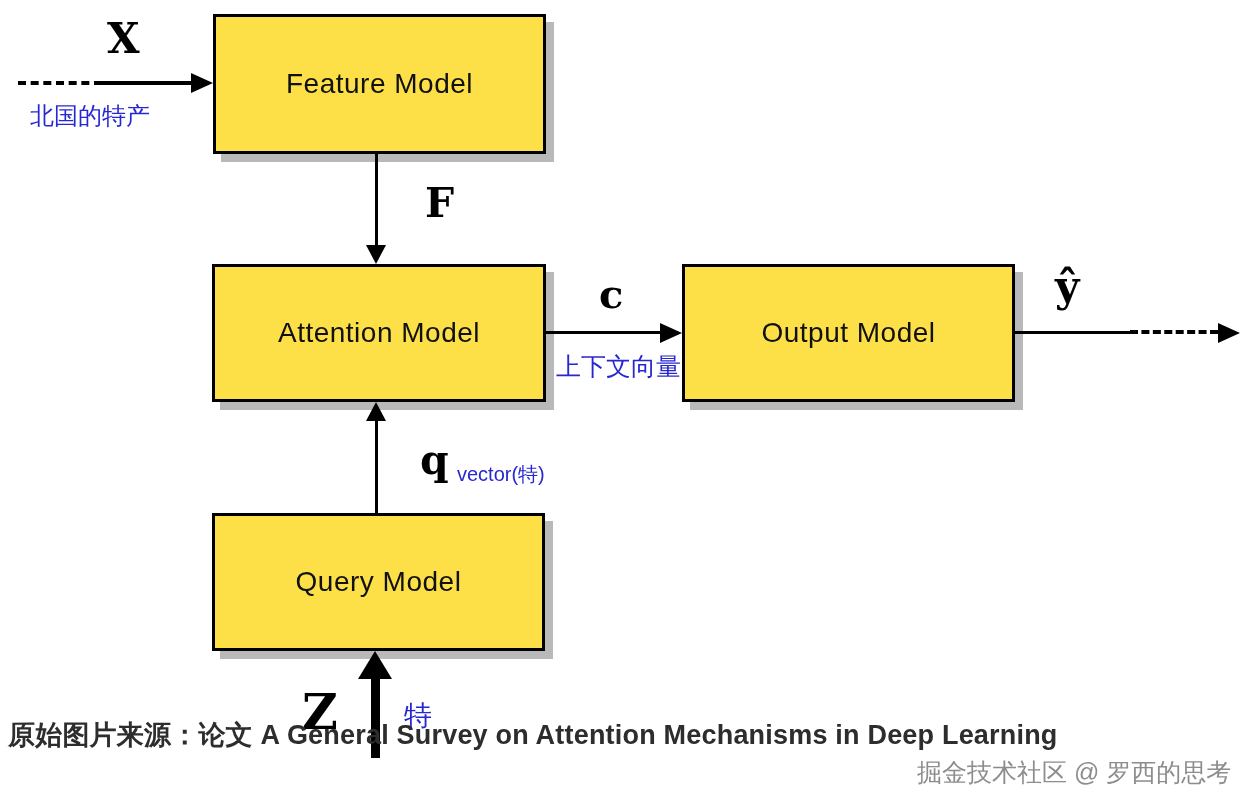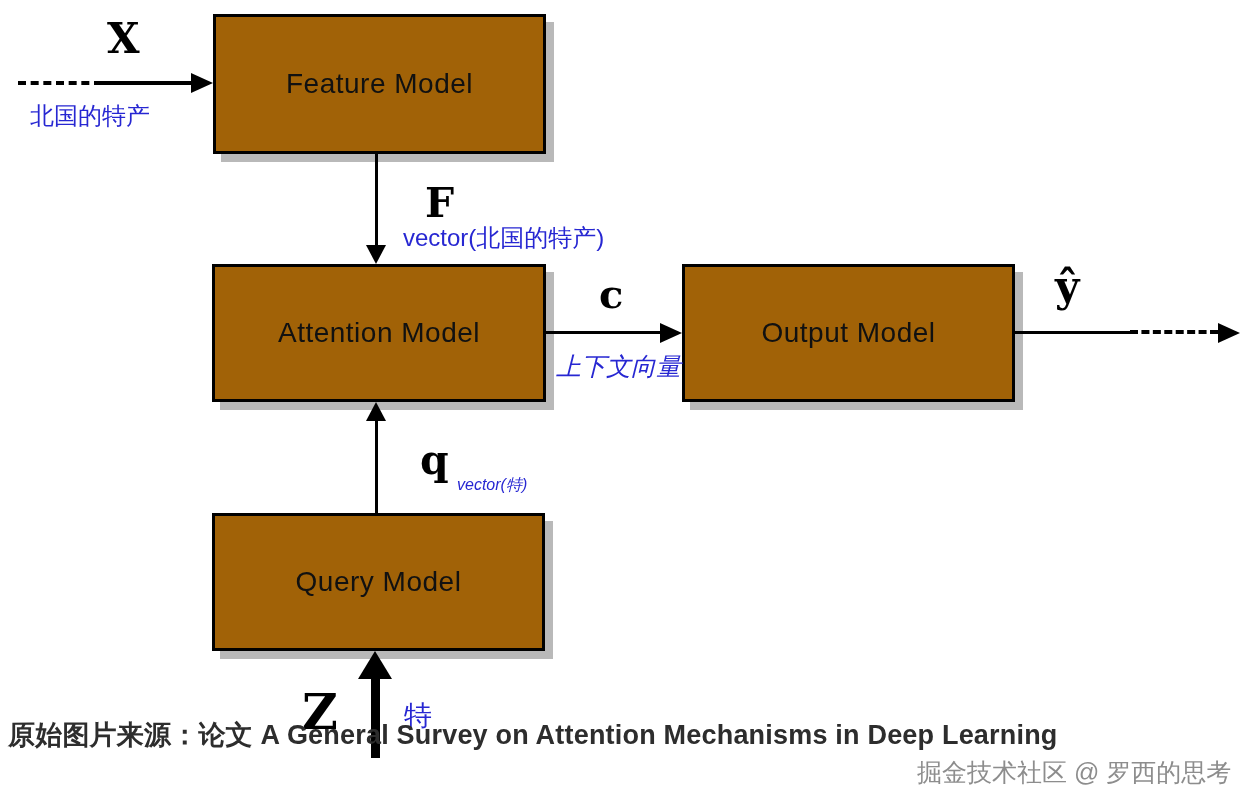--- a/index.html
+++ b/index.html
@@ -6,21 +6,21 @@
   #canvas{
     position:relative;
     width:1249px;height:806px;
     background:#ffffff;
     overflow:hidden;
     font-family:"Liberation Sans", sans-serif;
   }
   
   .box{
     position:absolute;
-    background:#a16207;
+    background:#fde047;
     border:3px solid #000000;
     box-shadow:8px 8px 0 #b9b9b9;
     display:flex;align-items:center;justify-content:center;
     font-size:28px;color:#111111;
     box-sizing:border-box;
     letter-spacing:0.5px;
   }
   #box-feature  {left:213px;top:14px; width:333px;height:140px;}
   #box-attention{left:212px;top:264px;width:334px;height:138px;}
   #box-output   {left:682px;top:264px;width:333px;height:138px;}
@@ -82,36 +82,35 @@
 
   <div class="hdash" style="left:18px;top:81px;width:84px;"></div>
   <div class="hline" style="left:100px;top:81px;width:93px;height:4px;"></div>
   <div class="tri tri-right" style="left:191px;top:73px;"></div>
   <div class="sym" style="left:107px;top:18px;font-size:42px;">X</div>
   <div class="note" style="left:30px;top:102px;font-size:24px;">北国的特产</div>
 
   <div class="vline" style="left:375px;top:154px;height:94px;"></div>
   <div class="tri tri-down" style="left:366px;top:245px;"></div>
   <div class="sym" style="left:425px;top:183px;font-size:41px;">F</div>
-  <div class="note" style="left:403px;top:224px;font-size:24px;">vector(北国的特产)</div>
 
   <div class="hline" style="left:546px;top:331px;width:118px;"></div>
   <div class="tri tri-right" style="left:660px;top:323px;"></div>
   <div class="sym" style="left:599px;top:274px;font-size:40px;">c</div>
-  <div class="note" style="left:556px;top:352px;font-style:italic;">上下文向量</div>
+  <div class="note" style="left:556px;top:352px;">上下文向量</div>
 
   <div class="hline" style="left:1015px;top:331px;width:115px;"></div>
   <div class="hdash" style="left:1130px;top:330px;width:88px;"></div>
   <div class="tri tri-right" style="left:1218px;top:323px;"></div>
   <div class="sym" style="left:1055px;top:266px;font-size:42px;">ŷ</div>
 
   <div class="vline" style="left:375px;top:417px;height:96px;"></div>
   <div class="tri tri-up" style="left:366px;top:402px;"></div>
   <div class="sym" style="left:420px;top:440px;font-size:41px;">q</div>
-  <div class="note" style="left:457px;top:476px;font-size:16px;font-style:italic;">vector(特)</div>
+  <div class="note" style="left:457px;top:463px;font-size:20px;">vector(特)</div>
 
   <div class="vline" style="left:371px;top:676px;width:9px;height:82px;"></div>
   <div class="tri tri-up-big" style="left:358px;top:651px;"></div>
   <div class="sym" style="left:302px;top:688px;font-size:49px;">Z</div>
   <div class="note" style="left:404px;top:700px;font-size:28px;">特</div>
 
   <div id="caption">原始图片来源：论文 A General Survey on Attention Mechanisms in Deep Learning</div>
   <div id="watermark">掘金技术社区 @ 罗西的思考</div>
 
 </div>

